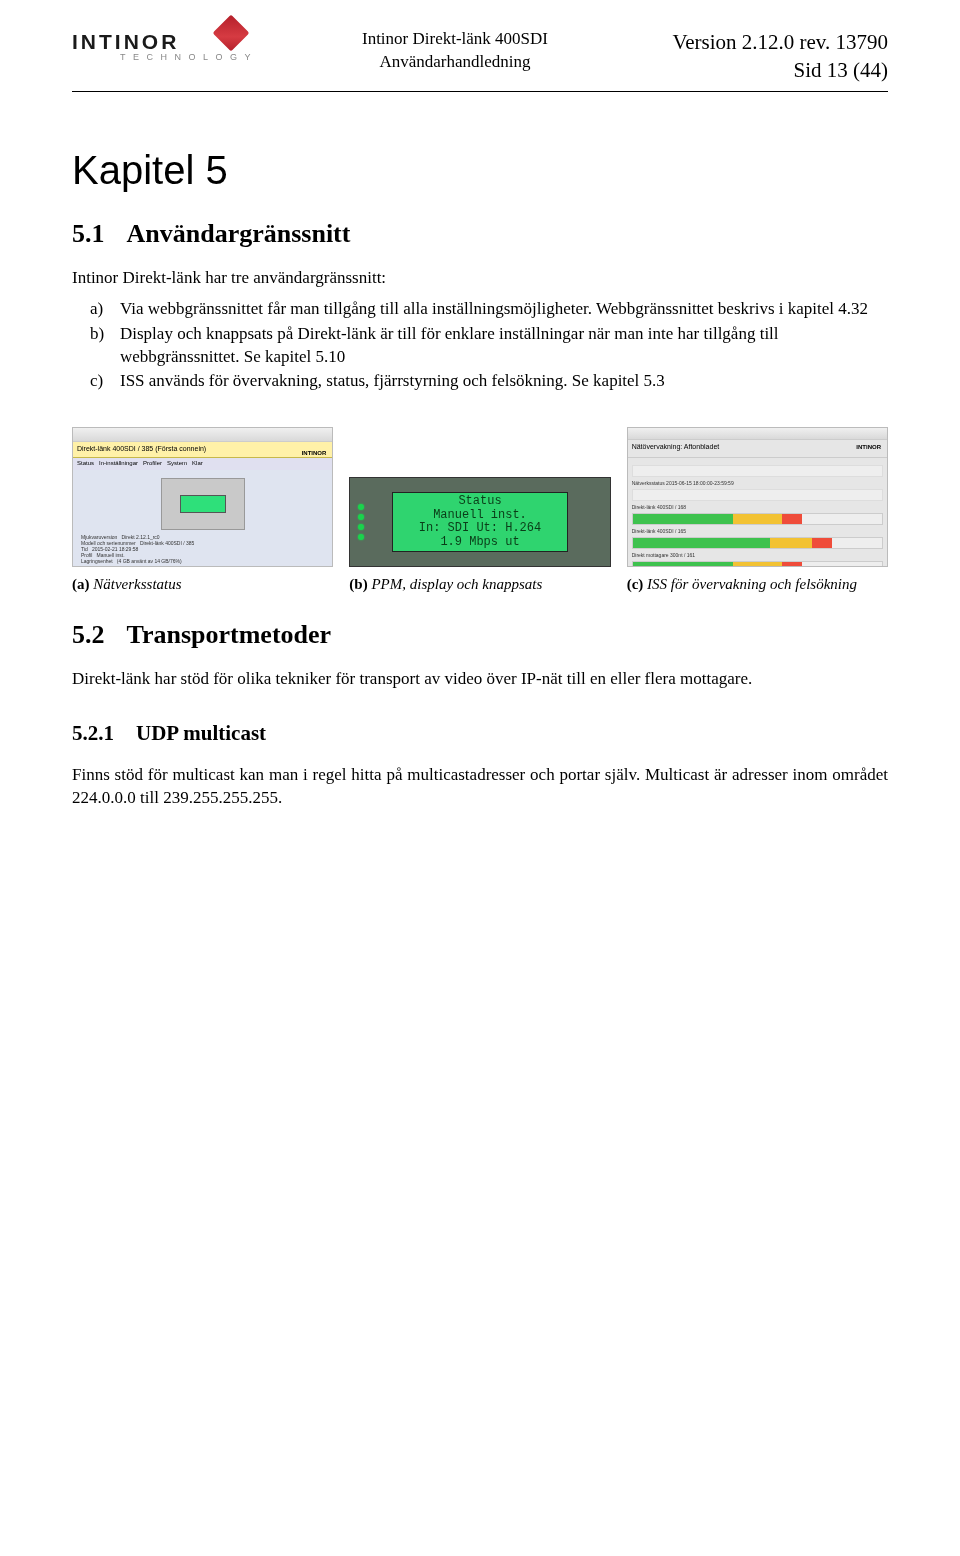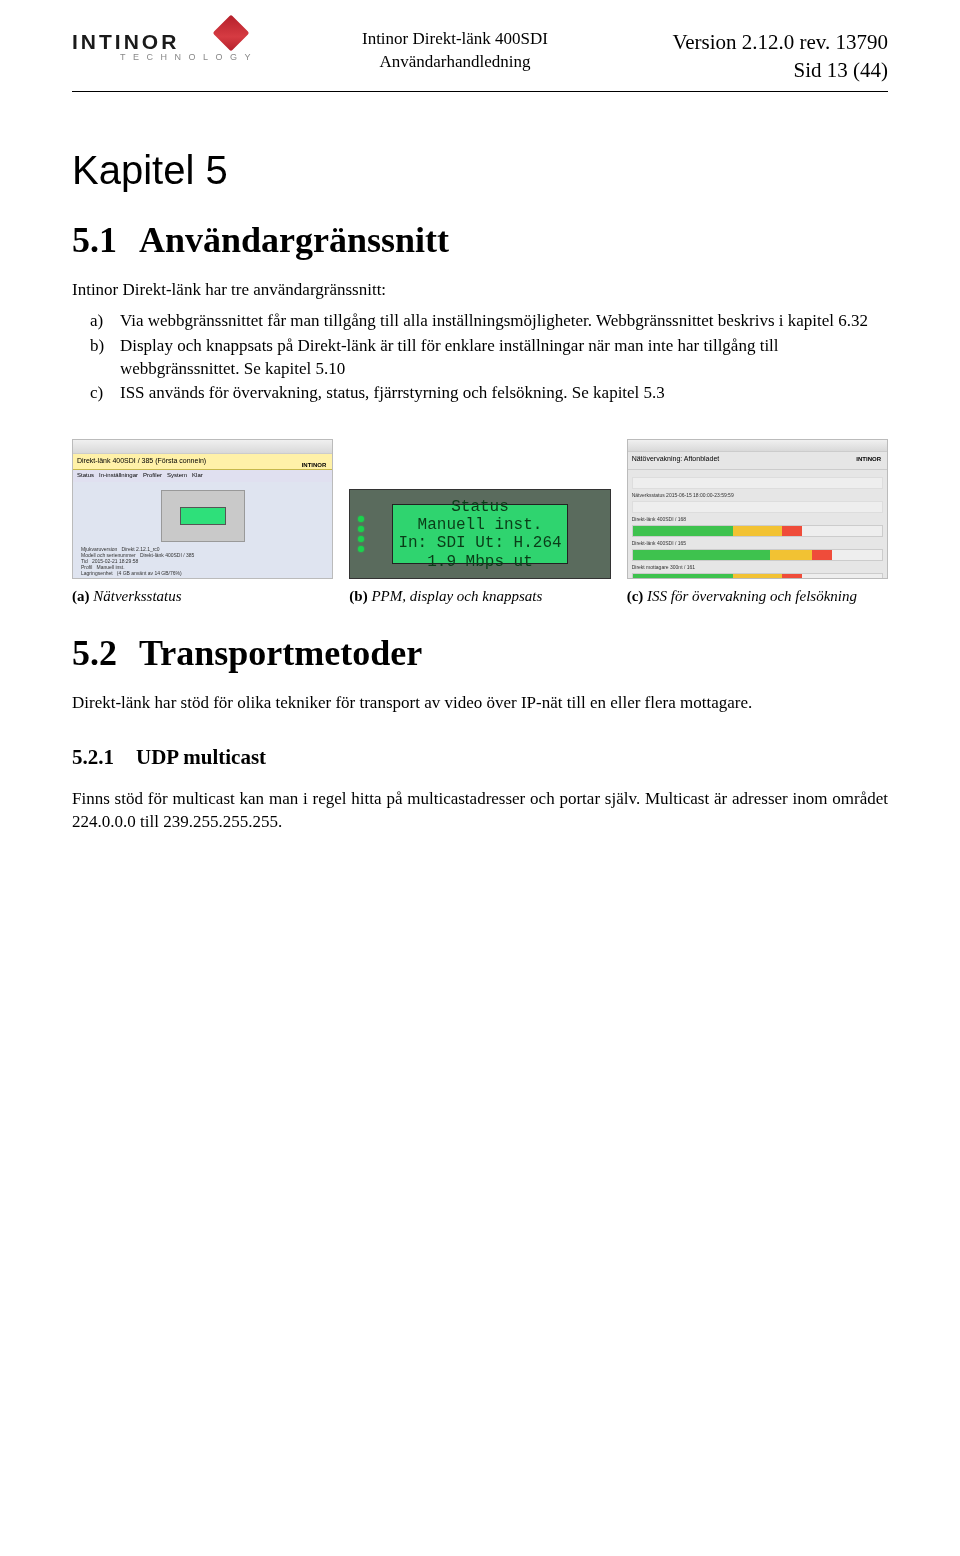--- a/index.html
+++ b/index.html
@@ -80,21 +80,21 @@
   }
   .chapter-title {
     font-family: Arial, Helvetica, sans-serif;
     font-size: 40px;
     font-weight: 400;
     text-align: center;
     margin-bottom: 56px;
   }
   .section-h2 {
     font-family: "Times New Roman", Times, serif;
-    font-size: 36px;
+    font-size: 26px;
     font-weight: 700;
     margin: 26px 0 18px 0;
     display: flex;
     gap: 22px;
   }
   .subsection-h3 {
     font-family: "Times New Roman", Times, serif;
     font-size: 21px;
     font-weight: 700;
     margin: 30px 0 18px 0;
@@ -177,21 +177,21 @@
     gap:4px;
     position:relative;
   }
   .fig-b-screen {
     width: 68%;
     height: 60px;
     background:#2fd46f;
     border:1px solid #222;
     color:#0a3d18;
     font-family: "Courier New", monospace;
-    font-size: 16px;
+    font-size: 12px;
     line-height:1.15;
     text-align:center;
     display:flex; flex-direction:column; justify-content:center;
   }
   .fig-b-leds { position:absolute; left:8px; top:50%; transform:translateY(-50%); display:flex; flex-direction:column; gap:4px;}
   .fig-b-led { width:6px; height:6px; border-radius:50%; background:#1bd24d; box-shadow:0 0 2px #1bd24d;}
 
   .fig-c-header {
     height: 12px;
     background: linear-gradient(#f0f0f0,#d9d9d9);
@@ -253,21 +253,21 @@
   <div class="section-h2">
     <span>5.1</span>
     <span>Användargränssnitt</span>
   </div>
 
   <p class="body">Intinor Direkt-länk har tre användargränssnitt:</p>
 
   <div class="list">
     <div class="list-item">
       <span class="list-marker">a)</span>
-      <span>Via webbgränssnittet får man tillgång till alla inställningsmöjligheter. Webbgränssnittet beskrivs i kapitel 6.32</span>
+      <span>Via webbgränssnittet får man tillgång till alla inställningsmöjligheter. Webbgränssnittet beskrivs i kapitel 4.32</span>
     </div>
     <div class="list-item">
       <span class="list-marker">b)</span>
       <span>Display och knappsats på Direkt-länk är till för enklare inställningar när man inte har tillgång till webbgränssnittet. Se kapitel 5.10</span>
     </div>
     <div class="list-item">
       <span class="list-marker">c)</span>
       <span>ISS används för övervakning, status, fjärrstyrning och felsökning. Se kapitel 5.3</span>
     </div>
   </div>

